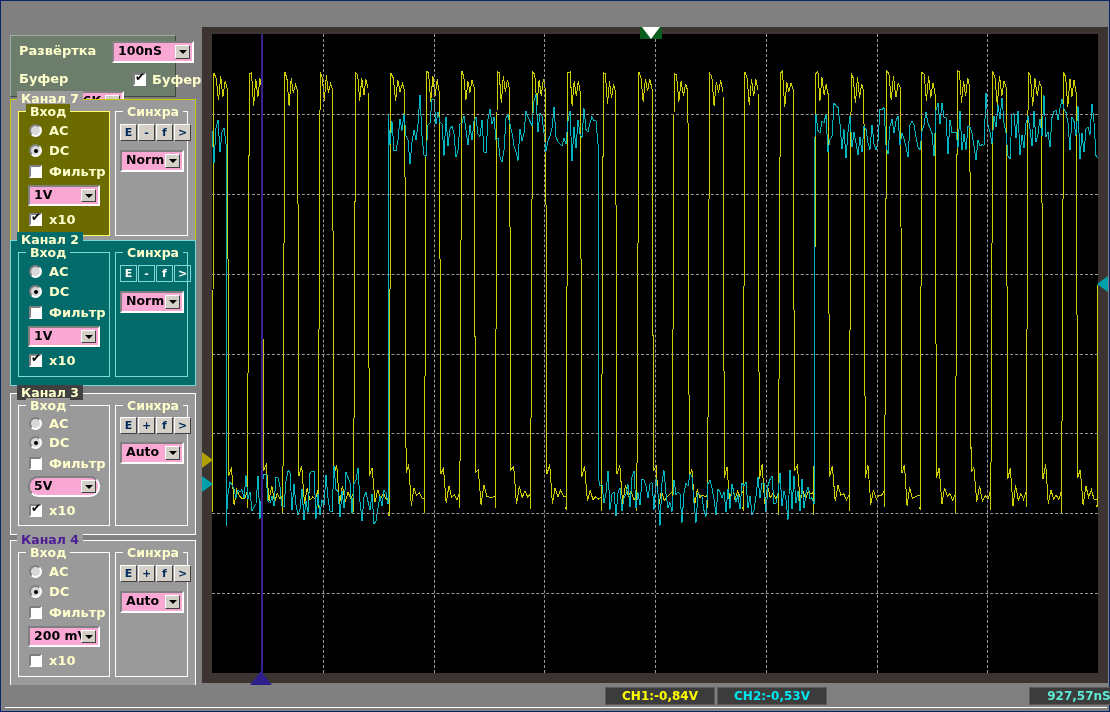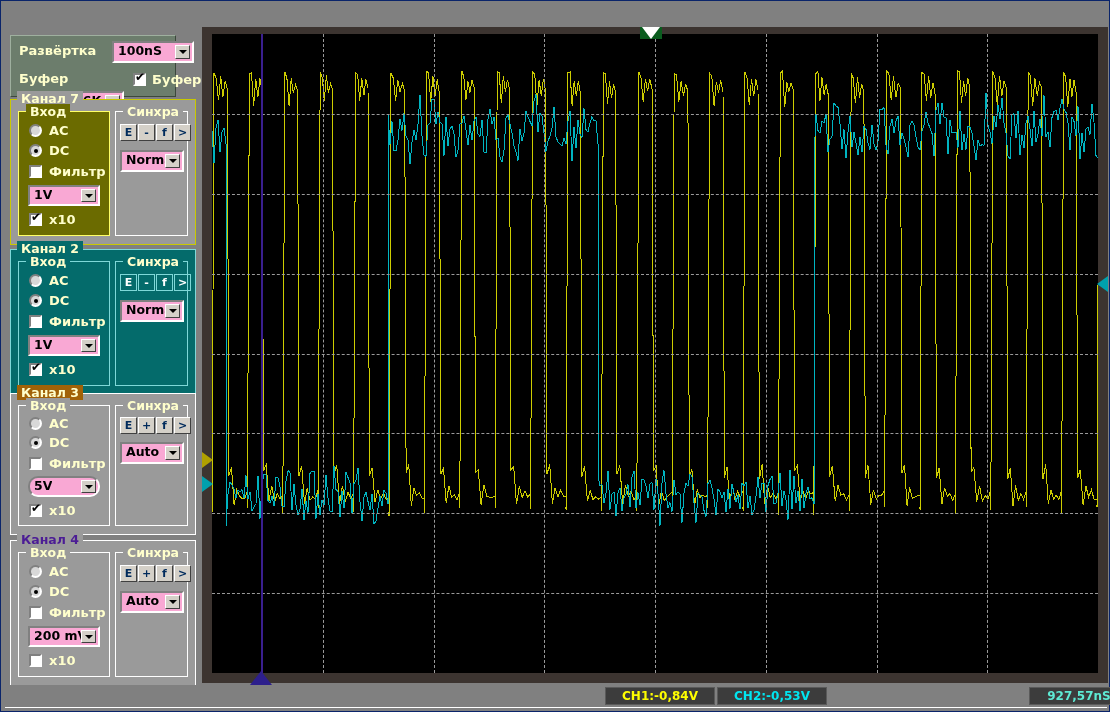--- a/index.html
+++ b/index.html
@@ -162,21 +162,21 @@
           <div class="sbtn raised">f</div>
           <div class="sbtn raised">&gt;</div>
         </div>
         <div class="combo" style="left:4px;top:38px;width:64px;height:22px;">
           <span>Normal</span>
           <div class="arrow"></div>
         </div>
       </div>
     </div>
 
-    <div class="ch" style="top:222px;height:146px;">
+    <div class="ch" style="top:213px;height:146px;">
       <div class="chframe" style="border-color:#7fd8d8;background:#046b6b;"></div>
       <div class="chtitle" style="color:#ffffcc;background:#046b6b;">Канал 2</div>
 
       <div class="sub" style="left:8px;top:12px;width:92px;height:125px;background:transparent;border-color:#7fd8d8;">
         <div class="sublbl" style="color:#ffffcc;background:#046b6b;">Вход</div>
         <div class="row" style="left:10px;top:11px;gap:7px;">
           <div class="radio"></div>
           <span class="lbl">AC</span>
         </div>
         <div class="row" style="left:10px;top:31px;gap:7px;">
@@ -207,21 +207,21 @@
         </div>
         <div class="combo" style="left:4px;top:38px;width:64px;height:22px;">
           <span>Normal</span>
           <div class="arrow"></div>
         </div>
       </div>
     </div>
 
     <div class="ch" style="top:366px;height:142px;">
       <div class="chframe" style="border-color:#ffffff;background:#9a9a9a;"></div>
-      <div class="chtitle" style="color:#ffffcc;background:#a16207;text-align:right;">Канал 3</div>
+      <div class="chtitle" style="color:#ffffcc;background:#404040;text-align:right;">Канал 3</div>
 
       <div class="sub" style="left:8px;top:12px;width:92px;height:121px;background:#9a9a9a;border-color:#ffffff;">
         <div class="sublbl" style="color:#ffffcc;background:#9a9a9a;">Вход</div>
         <div class="row" style="left:10px;top:10px;gap:7px;">
           <div class="radio"></div>
           <span class="lbl">AC</span>
         </div>
         <div class="row" style="left:10px;top:29px;gap:7px;">
           <div class="radio on"></div>
           <span class="lbl">DC</span>

